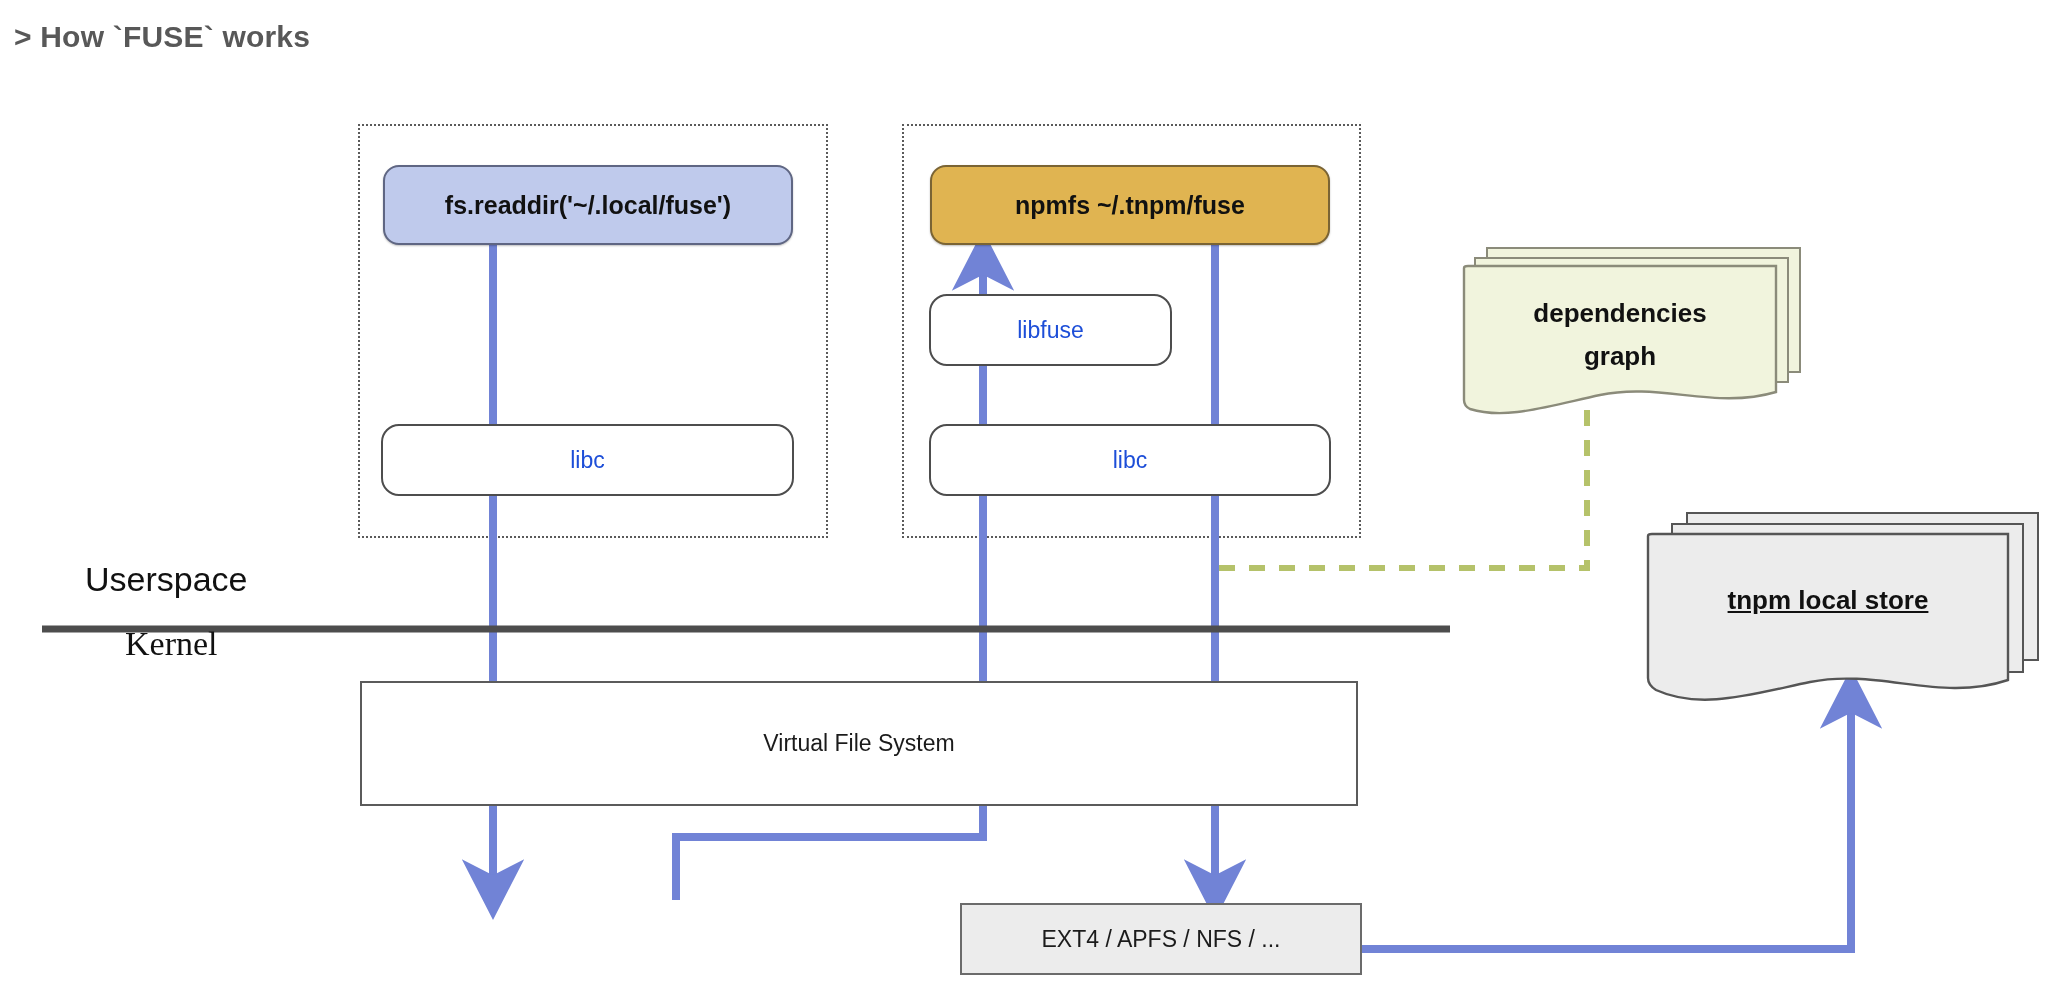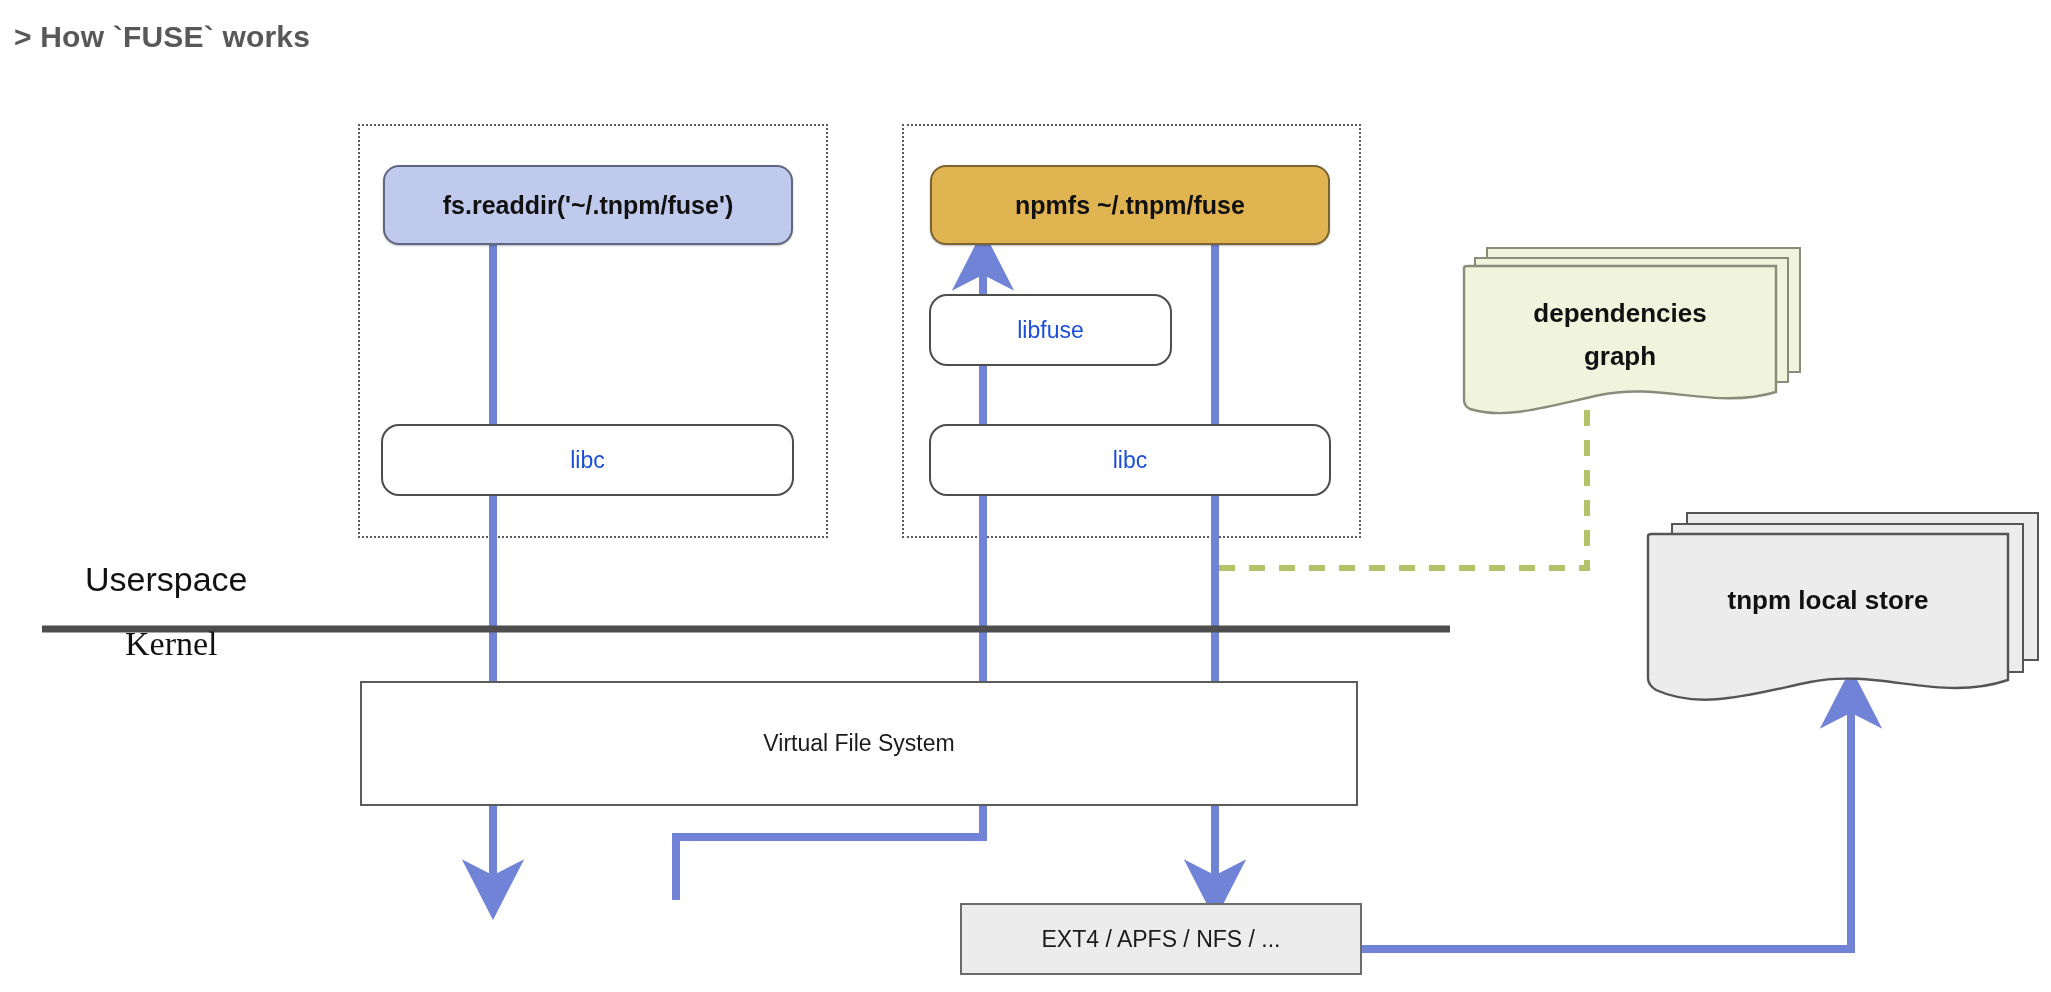--- a/index.html
+++ b/index.html
@@ -93,21 +93,21 @@
       <path d="M1687,513 L2038,513 L2038,660 L1687,660 Z" fill="#ececec" stroke="#555555" stroke-width="2"></path>
       <path d="M1672,524 L2023,524 L2023,672 L1672,672 Z" fill="#ececec" stroke="#555555" stroke-width="2"></path>
       <path d="M1648,536 Q1648,534 1652,534 L2008,534 L2008,680
                C1940,703 1880,668 1810,682
                C1748,695 1700,710 1656,690
                Q1648,685 1648,678 Z" fill="#ececec" stroke="#555555" stroke-width="2.4"></path>
     </g>
   </svg>
 
   <div class="node blue-node" style="left:383px;top:165px;width:410px;height:80px;">
-    <span>fs.readdir('~/.tnpm/fuse')</span>
+    <span>fs.readdir('~/.local/fuse')</span>
   </div>
 
   <div class="node white-node" style="left:381px;top:424px;width:413px;height:72px;">
     <span>libc</span>
   </div>
 
   <div class="node gold rnd" style="left:930px;top:165px;width:400px;height:80px;border-radius:16px;
               box-shadow:0 1px 2px rgba(0,0,0,.25);text-align:center;">
     <span>npmfs ~/.tnpm/fuse</span>
   </div>
@@ -130,17 +130,17 @@
 
   <div class="node grey-box" style="left:960px;top:903px;width:402px;height:72px;">
     <span>EXT4 / APFS / NFS / ...</span>
   </div>
 
   <div class="doc-label" style="left:1464px;top:280px;width:312px;height:110px;">
     <span>dependencies</span>
     <span>graph</span>
   </div>
 
-  <div class="doc-label" style="left:1648px;top:540px;width:360px;height:120px;">
+  <div class="doc-label" style="left:1648px;top:540px;width:360px;height:120px;text-decoration:underline;">
     <span>tnpm local store</span>
   </div>
 
 </div>
 
 </body></html>

